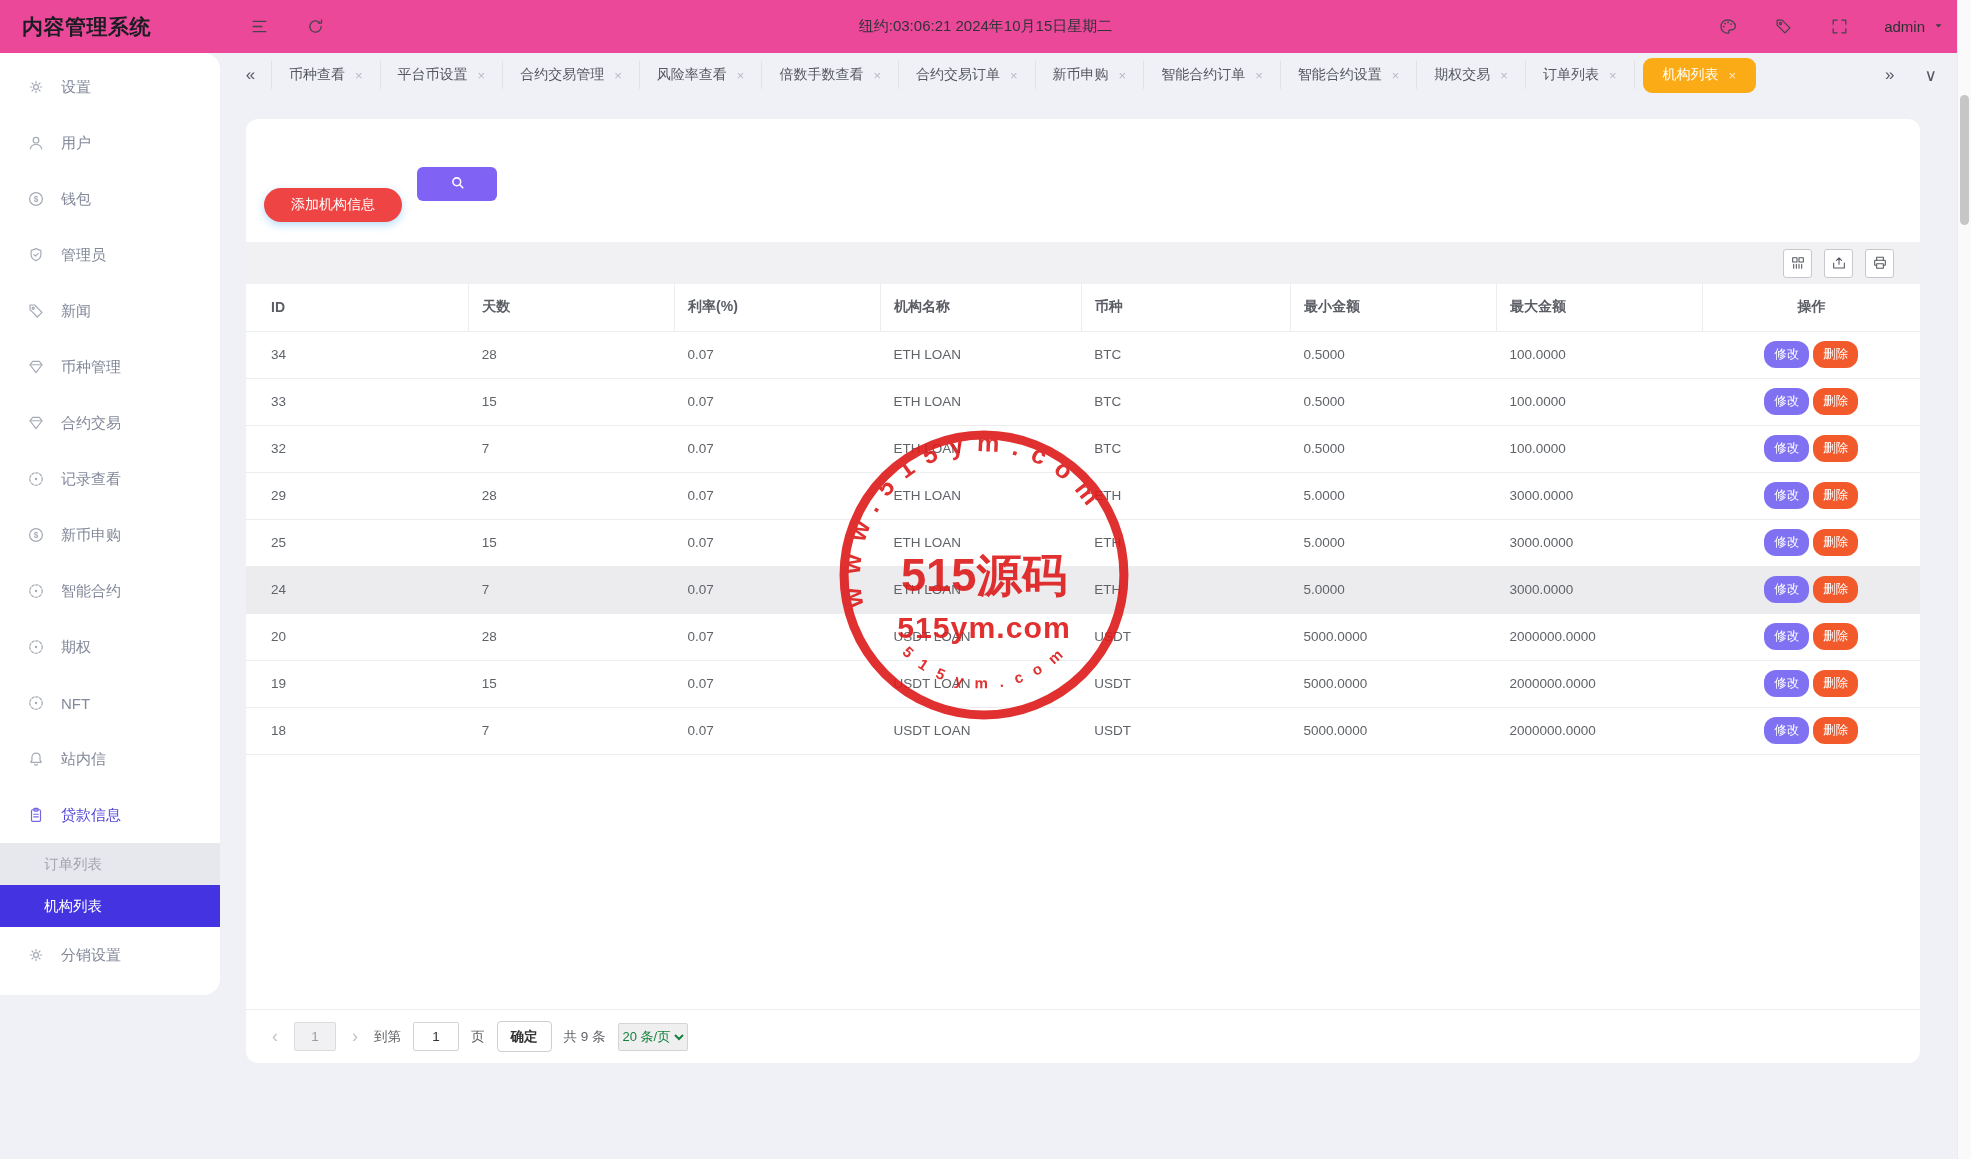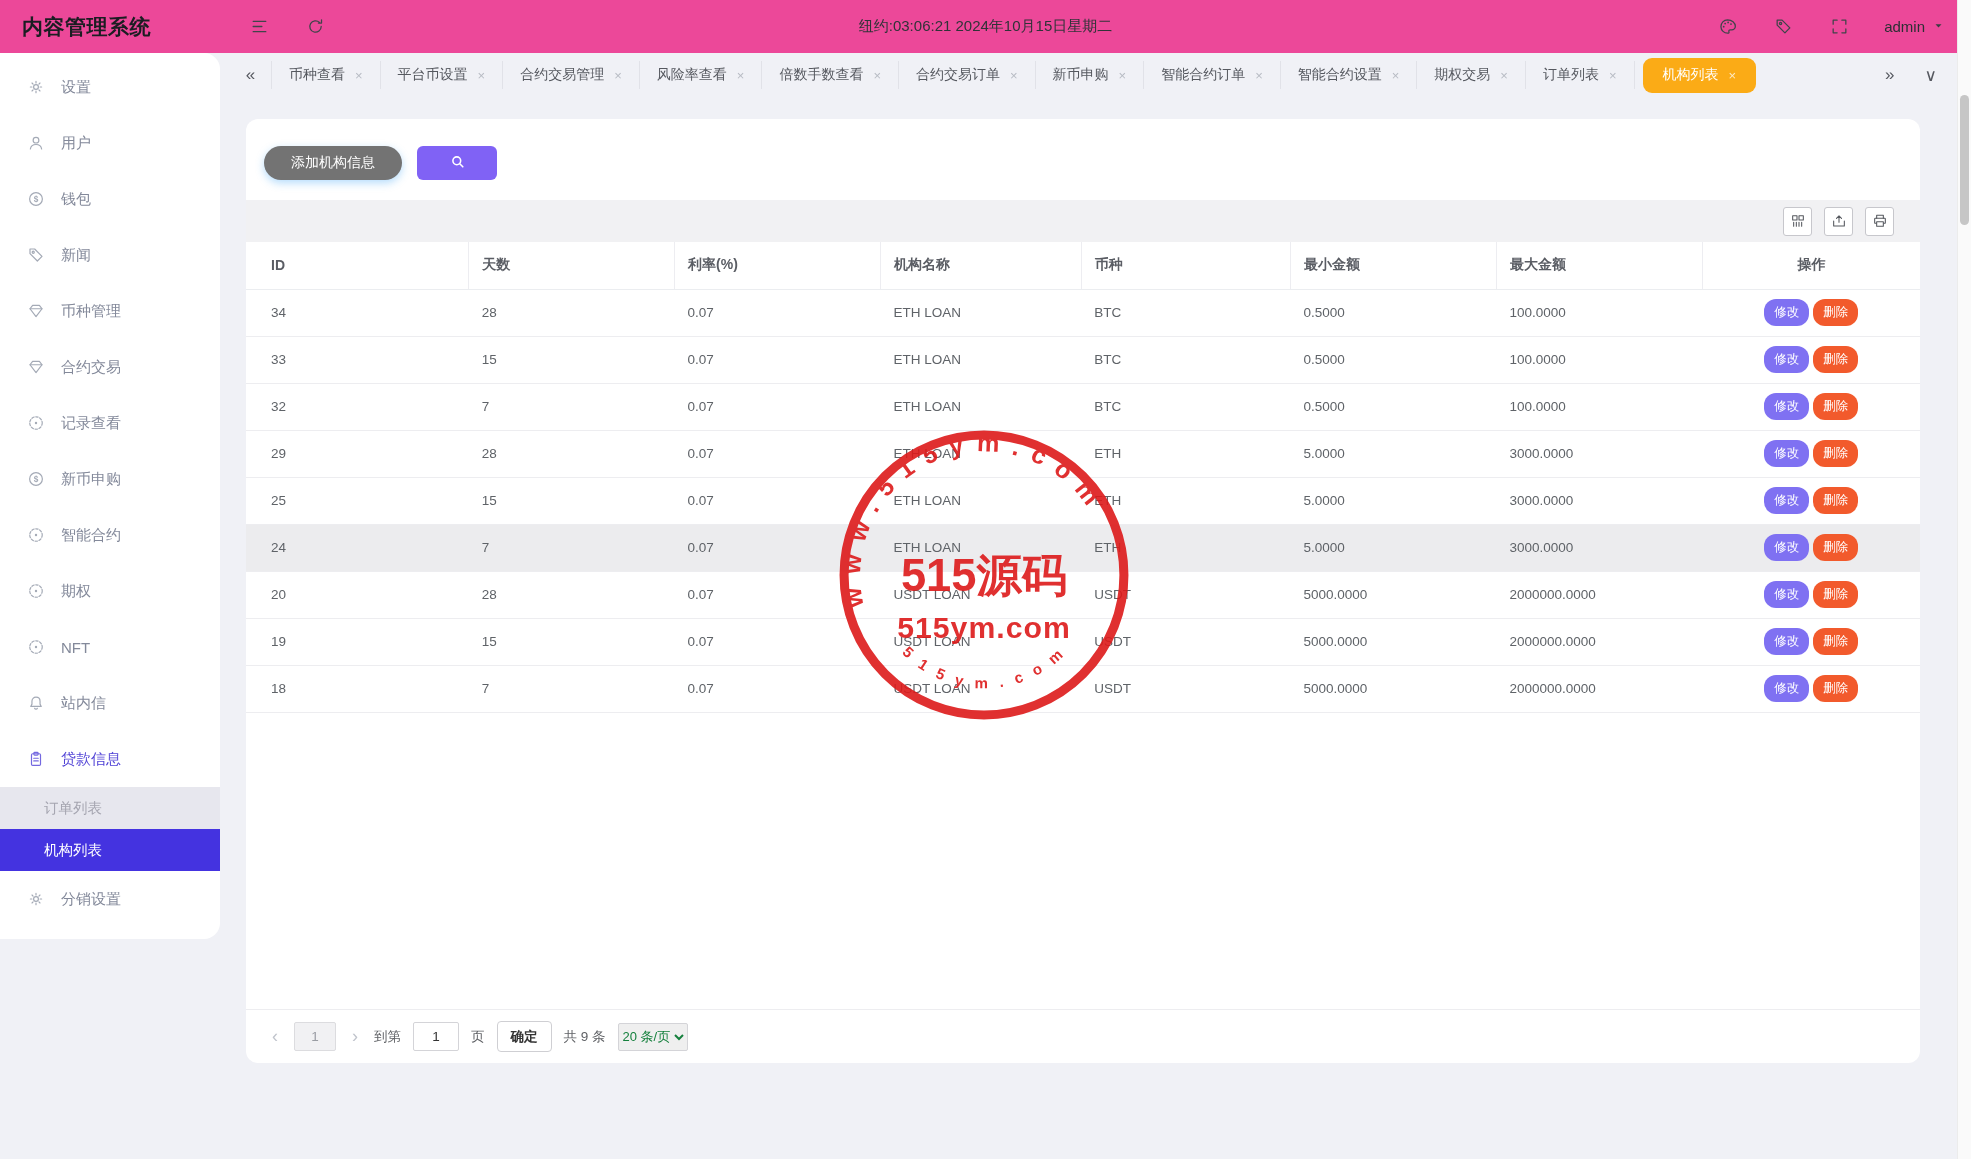--- a/index.html
+++ b/index.html
@@ -35,21 +35,21 @@
   .tab .tab-close { margin-left:10px; font-size:13px; color:#b7bbc3; }
   .tab.active { background:#fbab16; color:#fff; height:35px; border-radius:9px; border-right:none; margin:0 8px; padding:0 20px; }
   .tab.active .tab-close { color:rgba(255,255,255,.75); }
   .tabbar-end { margin-left:auto; display:flex; align-items:center; gap:30px; padding-right:34px; color:#55585f; font-size:17px; }
   .tabbar-end span { cursor:pointer; }
 
   
   .main { flex:1; padding:22px 51px 10px 26px; position:relative; min-height:0; }
   .card { background:#fff; border-radius:12px; height:100%; display:flex; flex-direction:column; overflow:hidden; }
   .actions-row { padding:27px 18px 20px 18px; display:flex; align-items:center; gap:15px; }
-  .btn-add { height:34px; padding:0 27px; border:none; border-radius:17px; background:#737373; color:#fff; font-size:14px; font-family:Liberation Sans, sans-serif; cursor:pointer; box-shadow:0 3px 8px rgba(43,155,243,.35); }
+  .btn-add { height:34px; padding:0 27px; border:none; border-radius:17px; background:#ef4444; color:#fff; font-size:14px; font-family:Liberation Sans, sans-serif; cursor:pointer; box-shadow:0 3px 8px rgba(43,155,243,.35);margin-top:42px; }
   .btn-search { width:80px; height:34px; border:none; border-radius:6px; background:#8062f5; display:flex; align-items:center; justify-content:center; cursor:pointer; }
   .btn-search svg { width:17px; height:17px; color:#fff; }
 
   .table-toolbar { height:42px; background:#f1f1f3; display:flex; align-items:center; justify-content:flex-end; gap:12px; padding-right:26px; }
   .tool-btn { width:29px; height:29px; background:#fff; border:1px solid #c7c7cc; border-radius:3px; display:flex; align-items:center; justify-content:center; cursor:pointer; color:#55585e; }
   .tool-btn svg { width:16px; height:16px; }
 
   table { width:100%; border-collapse:collapse; table-layout:fixed; }
   thead th { height:47px; font-weight:bold; font-size:14px; color:#5a5d64; text-align:left; padding-left:13px; border-bottom:1px solid #ebedf0; border-right:1px solid #ededf1; }
   thead th:first-child { padding-left:25px; }
@@ -156,20 +156,29 @@
             <svg viewBox="0 0 24 24" fill="none" stroke="currentColor" stroke-width="1.6" stroke-linecap="round" stroke-linejoin="round">
               <circle cx="12" cy="12" r="8.5"></circle>
               <text x="12" y="16" font-size="11" font-weight="bold" text-anchor="middle" fill="currentColor" stroke="none">$</text>
             </svg>
           </span>
           <span>钱包</span>
         </div>
         <div class="side-item">
           <span style="width: 18px; height: 18px; display: inline-flex;">
             <svg viewBox="0 0 24 24" fill="none" stroke="currentColor" stroke-width="1.6" stroke-linecap="round" stroke-linejoin="round">
+              <path d="M12 3.5l6.5 2.6v5.2c0 4.2-2.8 6.9-6.5 8.2-3.7-1.3-6.5-4-6.5-8.2V6.1z"></path>
+              <path d="M9.2 11.6l2 2 3.6-3.8"></path>
+            </svg>
+          </span>
+          <span>管理员</span>
+        </div>
+        <div class="side-item">
+          <span style="width: 18px; height: 18px; display: inline-flex;">
+            <svg viewBox="0 0 24 24" fill="none" stroke="currentColor" stroke-width="1.6" stroke-linecap="round" stroke-linejoin="round">
               <path d="M4 4h6.2L20 13.8 13.8 20 4 10.2z"></path>
               <circle cx="8.3" cy="8.3" r="1.4"></circle>
             </svg>
           </span>
           <span>新闻</span>
         </div>
         <div class="side-item">
           <span style="width: 18px; height: 18px; display: inline-flex;">
             <svg viewBox="0 0 24 24" fill="none" stroke="currentColor" stroke-width="1.6" stroke-linecap="round" stroke-linejoin="round">
               <path d="M7.5 4.5h9L20 9l-8 10.5L4 9z"></path>

